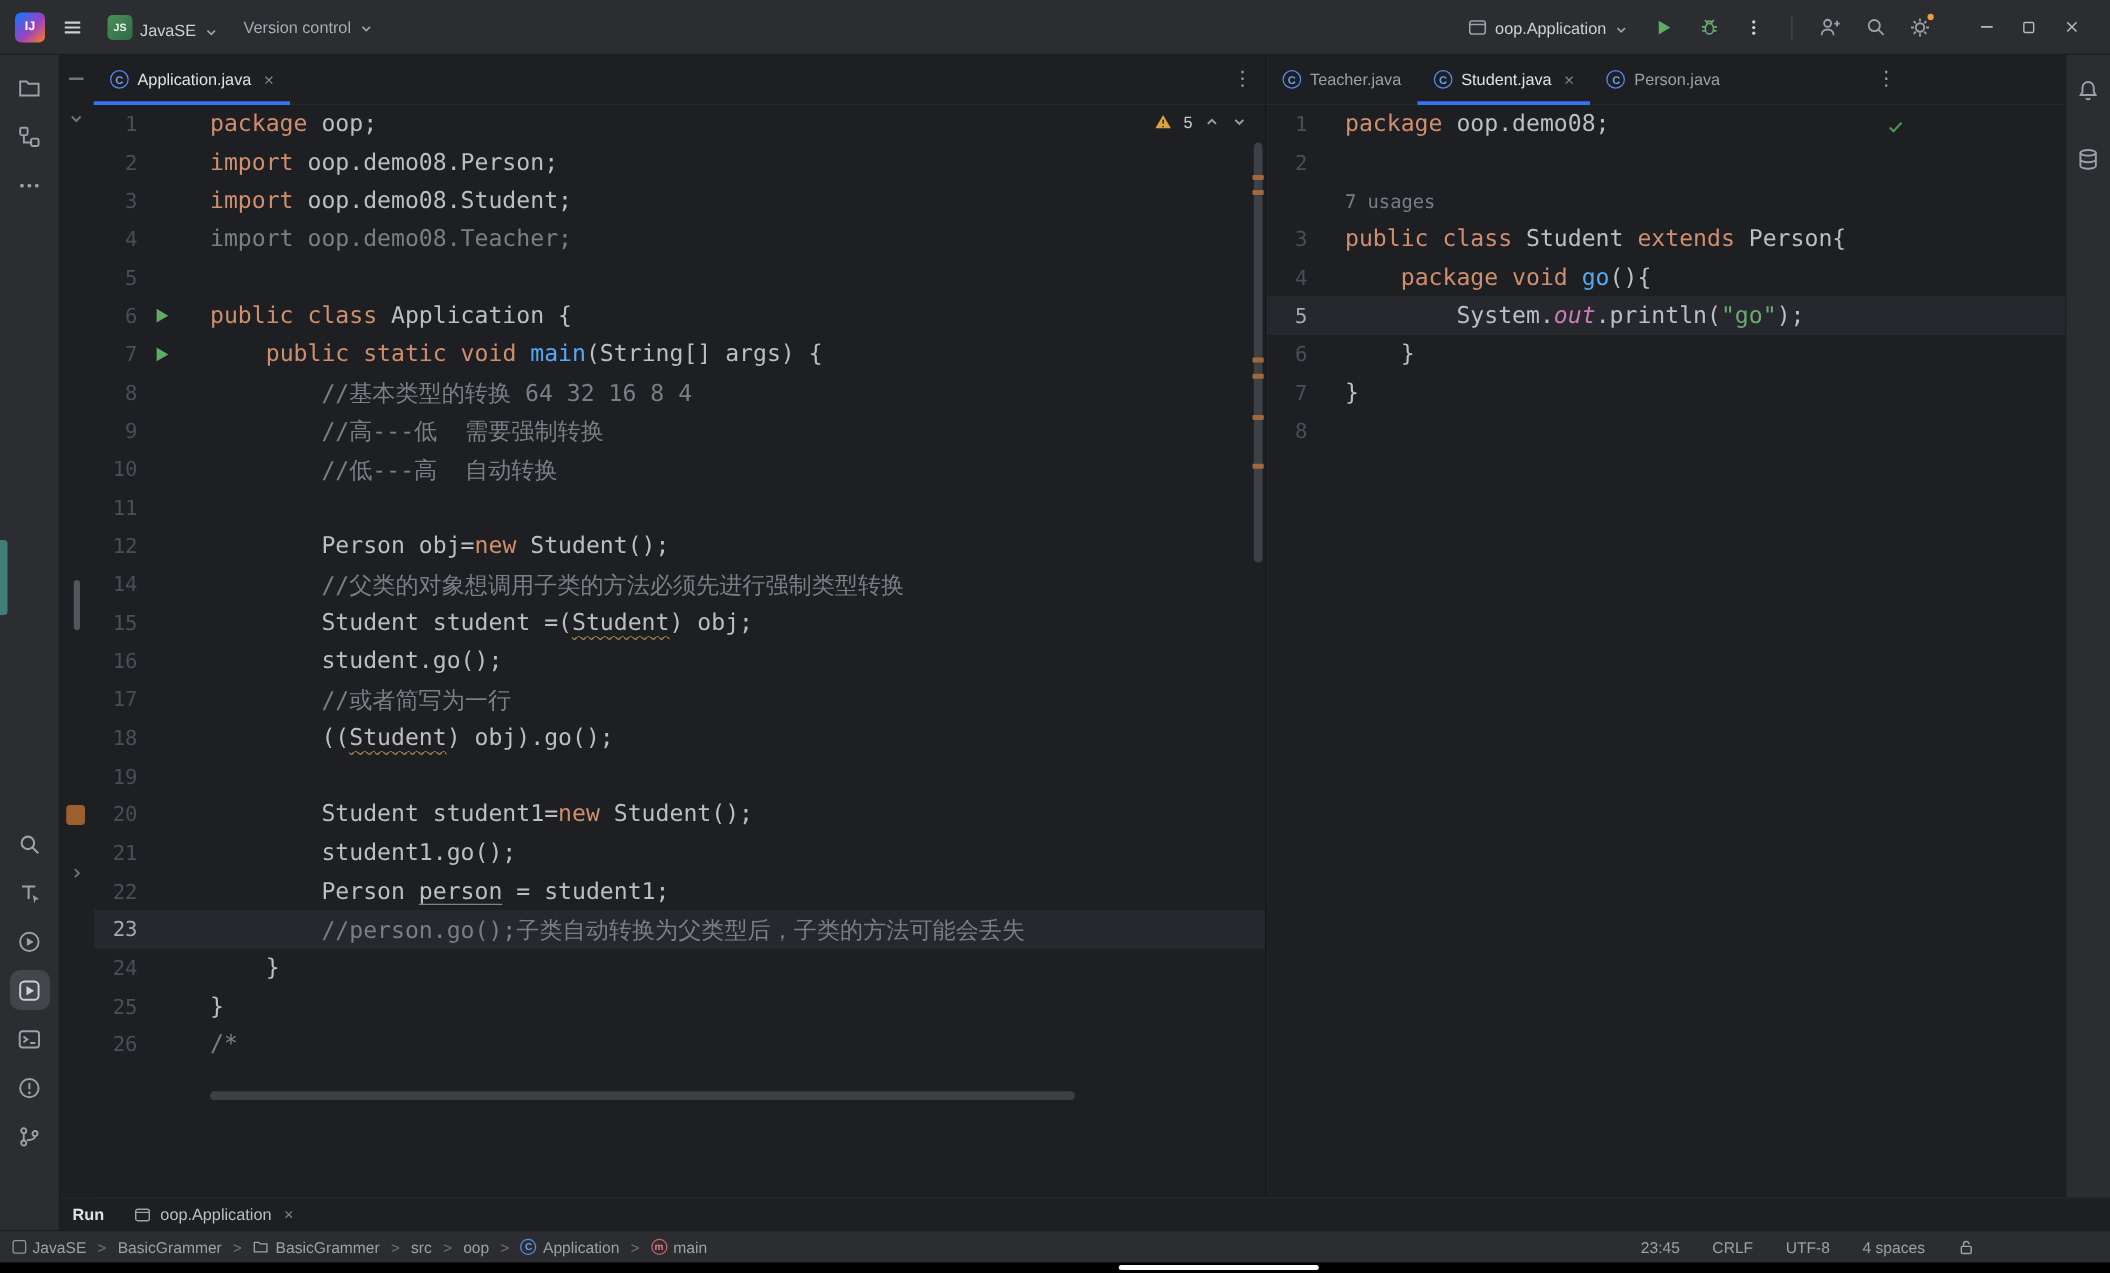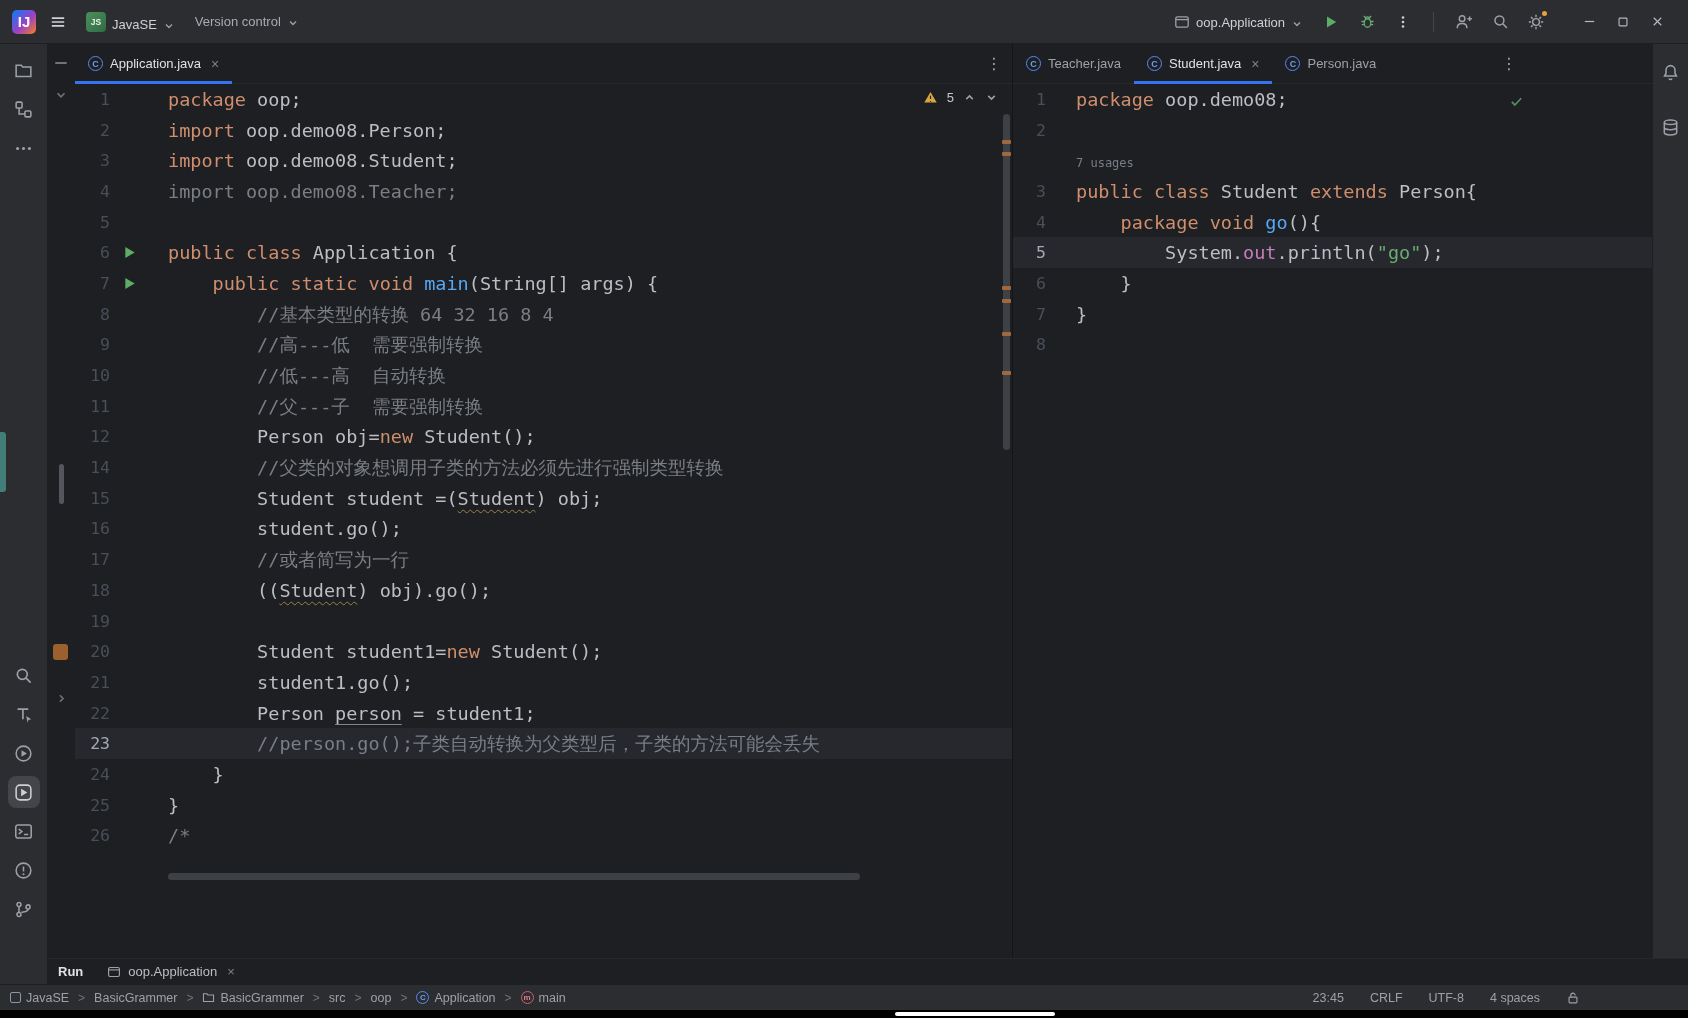--- a/index.html
+++ b/index.html
@@ -5,21 +5,21 @@
   *{margin:0;padding:0;box-sizing:border-box}
   html,body{width:1688px;height:1018px;overflow:hidden;background:#1e1f22}
   body{font-family:"Liberation Sans","DejaVu Sans",sans-serif;color:#bcbec4;font-size:13px}
   .app{width:100%;height:100%;display:flex;flex-direction:column}
 
   
   .titlebar{flex:0 0 44px;background:var(--panel_bg,#2b2d30);border-bottom:1px solid #1e1f22;
             display:flex;align-items:center;justify-content:space-between;padding:0 14px 0 12px}
   .tb-group{display:flex;align-items:center;gap:8px}
   .logo{width:24px;height:24px;border-radius:5px;background:linear-gradient(135deg,#087cfa 0%,#9a41c5 55%,#fc801d 100%);
-        color:#fff;font-size:15px;font-weight:bold;display:flex;align-items:center;justify-content:center}
+        color:#fff;font-size:10px;font-weight:bold;display:flex;align-items:center;justify-content:center}
   .icon-btn{width:28px;height:28px;border-radius:6px;display:flex;align-items:center;justify-content:center;cursor:default}
   .proj-sel,.vcs-sel,.runcfg{display:flex;align-items:flex-end;gap:6px;padding:4px 6px;border-radius:6px;cursor:default}
   .proj-chip{width:20px;height:20px;border-radius:4px;background:linear-gradient(135deg,#4c8f5a,#2f6b46);
              color:#eaf2ea;font-size:8.5px;font-weight:bold;display:flex;align-items:center;justify-content:center}
   .tb-label{color:#ced0d6;font-size:13px}
   .tb-label.dim{color:#a8abb3}
   .tb-sep{width:1px;height:20px;background:#43454a;margin:0 8px}
   .win-controls{display:flex;margin-left:14px}
   .win-btn{width:34px;height:30px;display:flex;align-items:center;justify-content:center}
   .gear-wrap{position:relative}
@@ -70,29 +70,29 @@
   
   .code-area{flex:1;position:relative;overflow:hidden}
   .code-line{display:flex;height:30.7px;align-items:center;white-space:pre}
   .code-line.hl{background:var(--caret_line,#26282e)}
   .gut-num{flex:0 0 var(--numw);text-align:right;font-family:"DejaVu Sans Mono","Liberation Mono",monospace;
            font-size:16.5px;color:var(--line_num,#494f59)}
   .code-line.hl .gut-num{color:#a7aab3}
   .gut-ico{flex:0 0 var(--icow);display:flex;align-items:center;padding-left:12px}
   .gut-ico svg{width:15px;height:15px}
   .code-text{font-family:"DejaVu Sans Mono","Liberation Mono",monospace;font-size:18.5px}
-  .inlay{font-family:"DejaVu Sans Mono","Liberation Mono",monospace;font-size:12px;color:#787d87;display:inline-block}
+  .inlay{font-family:"DejaVu Sans Mono","Liberation Mono",monospace;font-size:15px;color:#787d87;display:inline-block}
 
   .tk-kw{color:var(--kw,#cf8e6d)}
   .tk-pl{color:var(--plain,#bcbec4)}
   .tk-cm{color:var(--comment,#7a7e85)}
   .tk-gr{color:var(--comment,#7a7e85)}
   .tk-fn{color:var(--method,#56a8f5)}
   .tk-str{color:var(--string,#6aab73)}
-  .tk-sf{color:var(--field,#c77dbb);}
+  .tk-sf{color:var(--field,#c77dbb);font-style:italic}
   .tk-uw{color:var(--plain,#bcbec4);text-decoration:underline wavy #9b8147;text-underline-offset:4px;text-decoration-thickness:1px}
   .tk-ug{color:var(--plain,#bcbec4);text-decoration:underline solid #7f838c;text-underline-offset:4px;text-decoration-thickness:1px}
 
   
   .wbadge{position:absolute;top:6px;right:14px;display:flex;align-items:center;gap:9px;color:#c6c8ce;font-size:13px}
   .wbadge svg{display:block}
   .vscroll{position:absolute;right:2px;top:30px;width:7px;height:336px;background:#585b60;opacity:.55;border-radius:4px}
   .hscroll{position:absolute;left:93px;top:789px;width:692px;height:7px;background:#585b60;opacity:.55;border-radius:4px}
   .tick{position:absolute;right:1px;width:9px;height:4px;background:#a1683c;border-radius:1px}
   .check-widget{position:absolute;top:10px;right:128px}
@@ -321,21 +321,21 @@
                 <div class="code-line"><span class="gut-num">5</span><span class="gut-ico"></span><span class="code-text"></span></div>
                 <div class="code-line"><span class="gut-num">6</span><span class="gut-ico"><svg viewBox="0 0 16 16">
                       <path d="M3.5 2.2L13.5 8 3.5 13.8z" fill="#5fad65"></path>
                     </svg></span><span class="code-text"><span class="tk-kw">public class</span><span class="tk-pl"> Application {</span></span></div>
                 <div class="code-line"><span class="gut-num">7</span><span class="gut-ico"><svg viewBox="0 0 16 16">
                       <path d="M3.5 2.2L13.5 8 3.5 13.8z" fill="#5fad65"></path>
                     </svg></span><span class="code-text"><span class="tk-pl">    </span><span class="tk-kw">public static void</span><span class="tk-fn"> main</span><span class="tk-pl">(String[] args) {</span></span></div>
                 <div class="code-line"><span class="gut-num">8</span><span class="gut-ico"></span><span class="code-text"><span class="tk-cm">        //基本类型的转换 64 32 16 8 4</span></span></div>
                 <div class="code-line"><span class="gut-num">9</span><span class="gut-ico"></span><span class="code-text"><span class="tk-cm">        //高---低  需要强制转换</span></span></div>
                 <div class="code-line"><span class="gut-num">10</span><span class="gut-ico"></span><span class="code-text"><span class="tk-cm">        //低---高  自动转换</span></span></div>
-                <div class="code-line"><span class="gut-num">11</span><span class="gut-ico"></span><span class="code-text"><span class="tk-cm">        //父---子  需要强制转换</span></span></div>
+                <div class="code-line"><span class="gut-num">11</span><span class="gut-ico"></span></div>
                 <div class="code-line"><span class="gut-num">12</span><span class="gut-ico"></span><span class="code-text"><span class="tk-pl">        Person obj=</span><span class="tk-kw">new</span><span class="tk-pl"> Student();</span></span></div>
                 <div class="code-line"><span class="gut-num">14</span><span class="gut-ico"></span><span class="code-text"><span class="tk-cm">        //父类的对象想调用子类的方法必须先进行强制类型转换</span></span></div>
                 <div class="code-line"><span class="gut-num">15</span><span class="gut-ico"></span><span class="code-text"><span class="tk-pl">        Student student =(</span><span class="tk-uw">Student</span><span class="tk-pl">) obj;</span></span></div>
                 <div class="code-line"><span class="gut-num">16</span><span class="gut-ico"></span><span class="code-text"><span class="tk-pl">        student.go();</span></span></div>
                 <div class="code-line"><span class="gut-num">17</span><span class="gut-ico"></span><span class="code-text"><span class="tk-cm">        //或者简写为一行</span></span></div>
                 <div class="code-line"><span class="gut-num">18</span><span class="gut-ico"></span><span class="code-text"><span class="tk-pl">        ((</span><span class="tk-uw">Student</span><span class="tk-pl">) obj).go();</span></span></div>
                 <div class="code-line"><span class="gut-num">19</span><span class="gut-ico"></span><span class="code-text"></span></div>
                 <div class="code-line"><span class="gut-num">20</span><span class="gut-ico"></span><span class="code-text"><span class="tk-pl">        Student student1=</span><span class="tk-kw">new</span><span class="tk-pl"> Student();</span></span></div>
                 <div class="code-line"><span class="gut-num">21</span><span class="gut-ico"></span><span class="code-text"><span class="tk-pl">        student1.go();</span></span></div>
                 <div class="code-line"><span class="gut-num">22</span><span class="gut-ico"></span><span class="code-text"><span class="tk-pl">        Person </span><span class="tk-ug">person</span><span class="tk-pl"> = student1;</span></span></div>

